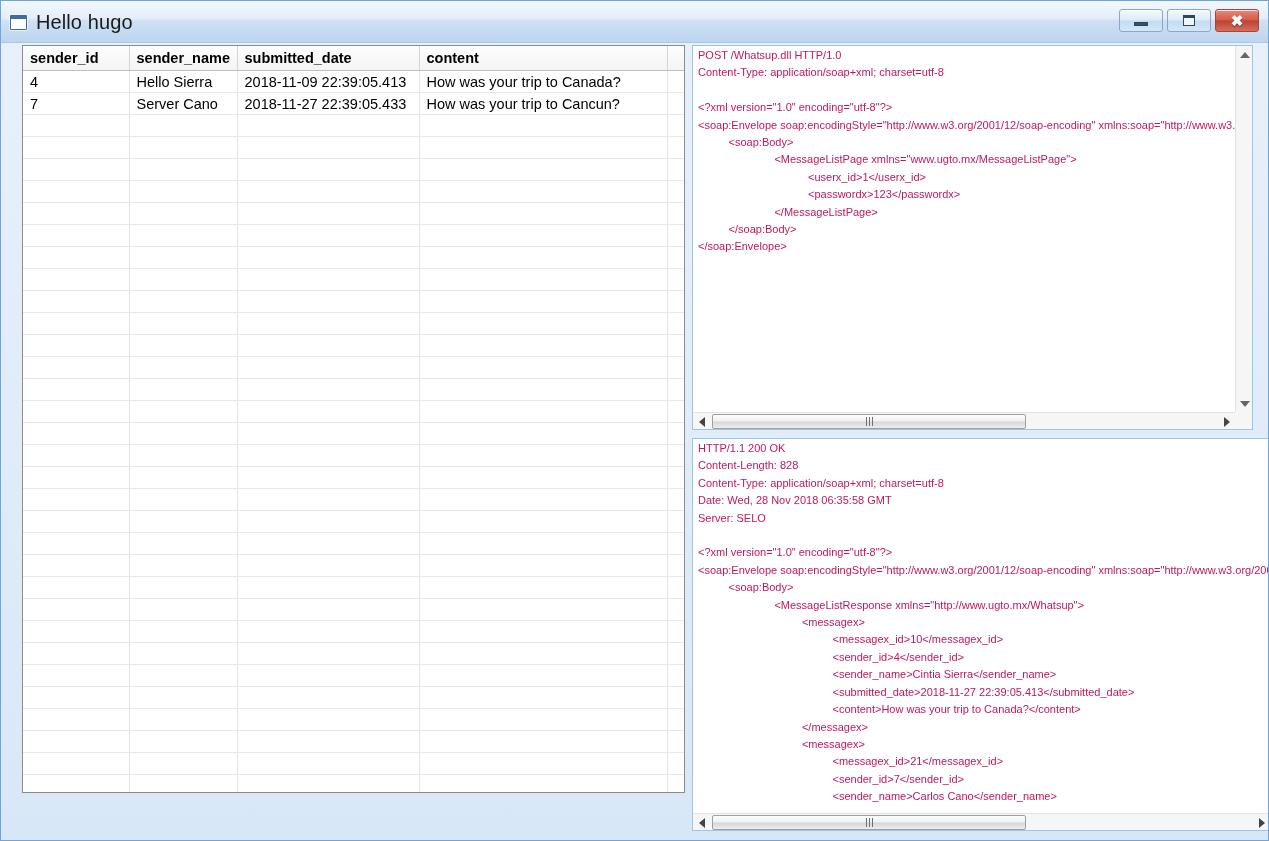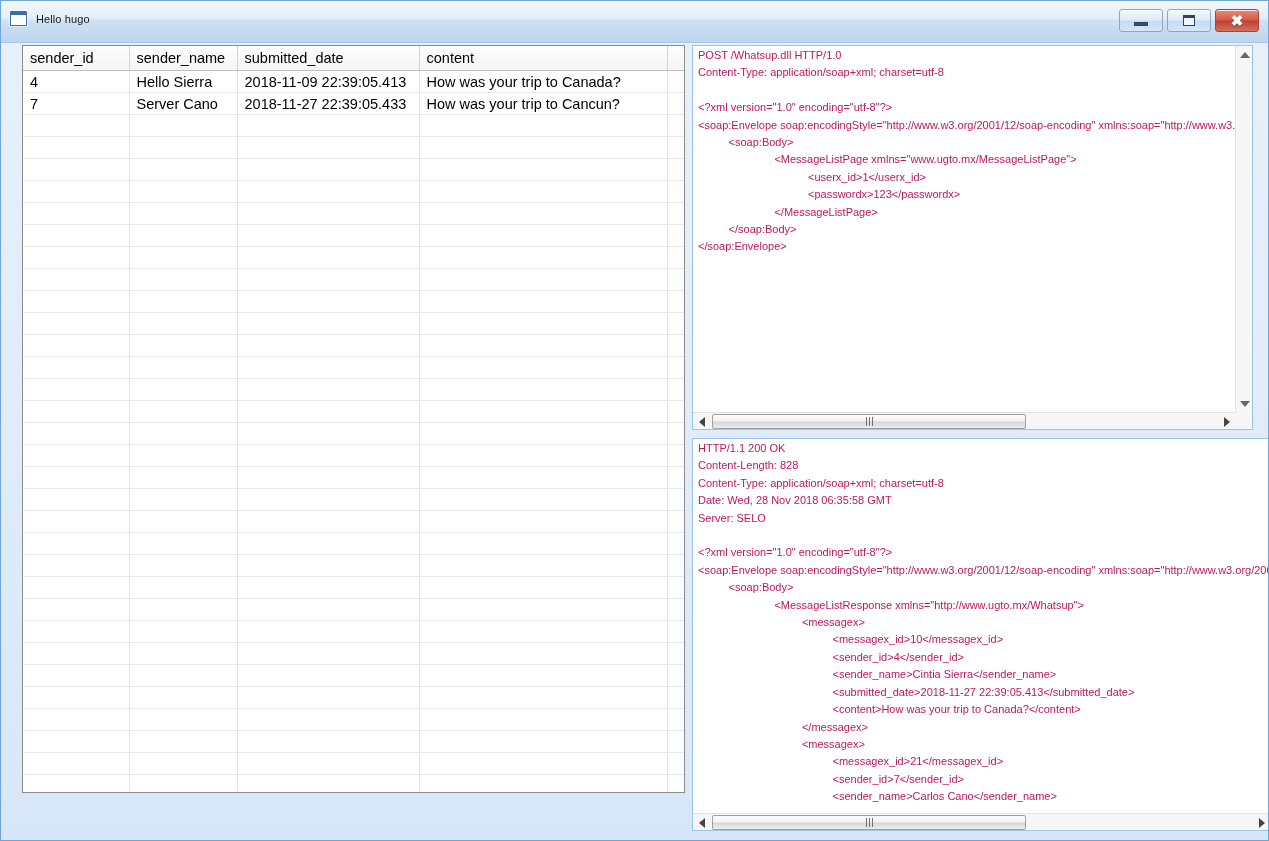--- a/index.html
+++ b/index.html
@@ -48,21 +48,21 @@
     width: 17px;
     height: 15px;
     box-sizing: border-box;
     background: #ffffff;
     border: 1px solid #3d6e9e;
     border-top-width: 4px;
     border-radius: 1px;
     box-shadow: 0 0 0 1px rgba(255,255,255,0.55);
   }
   .win-title {
-    font-size: 11px;
+    font-size: 20px;
     color: #1a1a1a;
     letter-spacing: 0.1px;
     white-space: nowrap;
   }
 
   #window-buttons {
     position: absolute;
     right: 9px; top: 8px;
     display: flex;
     gap: 4px;
@@ -118,21 +118,21 @@
   }
   table.grid {
     border-collapse: collapse;
     table-layout: fixed;
     width: 100%;
     font-size: 14.5px;
     color: #000000;
   }
   table.grid th {
     height: 24px;
-    font-weight: normal;
+    font-weight: bold;
     text-align: left;
     padding: 0 0 0 7px;
     background: linear-gradient(to bottom, #fdfdfd 0%, #f4f4f4 100%);
     border-right: 1px solid #d4d4d4;
     border-bottom: 1px solid #bfbfbf;
     color: #000;
     white-space: nowrap;
     overflow: hidden;
   }
   table.grid td {

